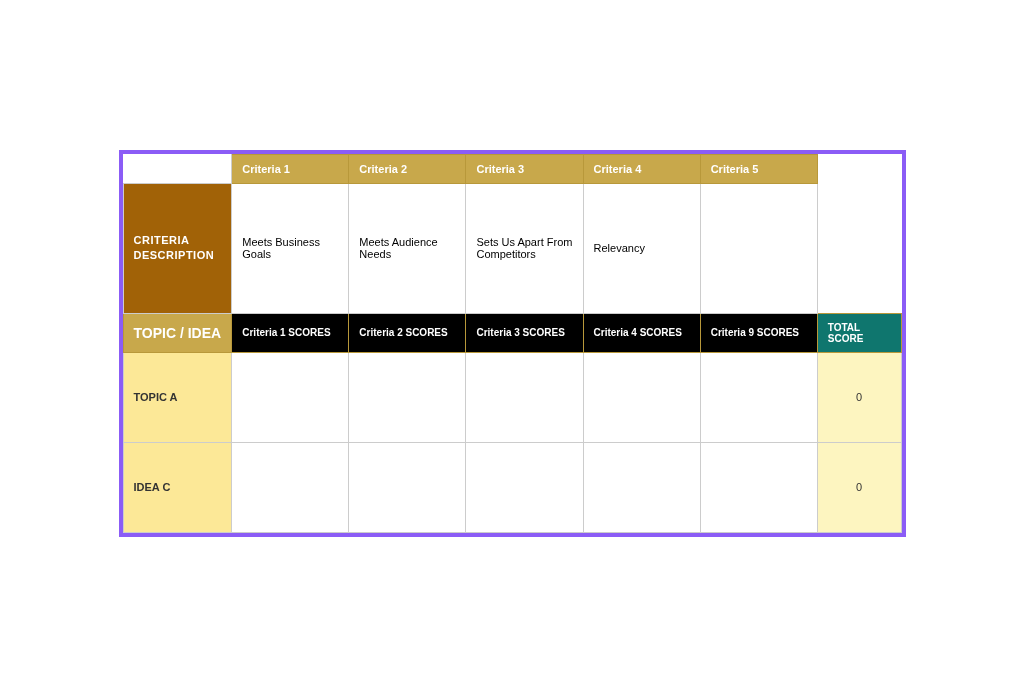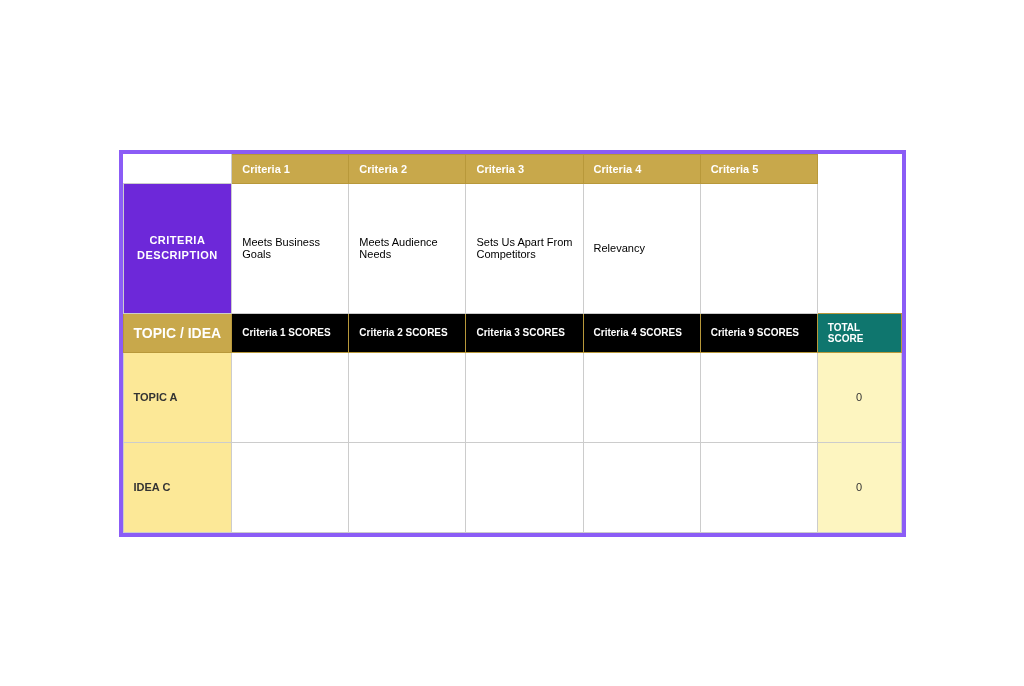--- a/index.html
+++ b/index.html
@@ -51,25 +51,25 @@
     .desc-row td {
       background-color: #ffffff;
       font-size: 11px;
       padding: 10px;
       border: 1px solid #ccc;
       vertical-align: middle;
       height: 130px;
     }
 
     .desc-row td.label-cell {
-      background-color: #6d28d9;
+      background-color: #a16207;
       color: #ffffff;
       font-size: 11px;
       font-weight: bold;
-      text-align: center;
+      text-align: left;
       text-transform: uppercase;
       letter-spacing: 0.5px;
       line-height: 1.4;
       vertical-align: middle;
     }
 
     
     .scores-header-row th {
       background-color: #000000;
       color: #ffffff;

